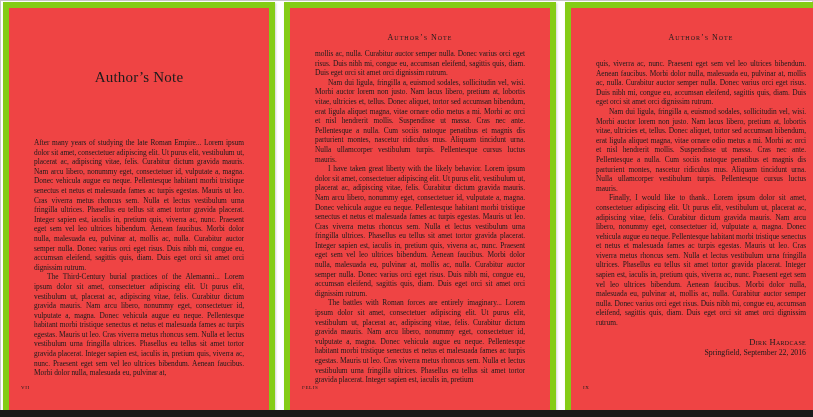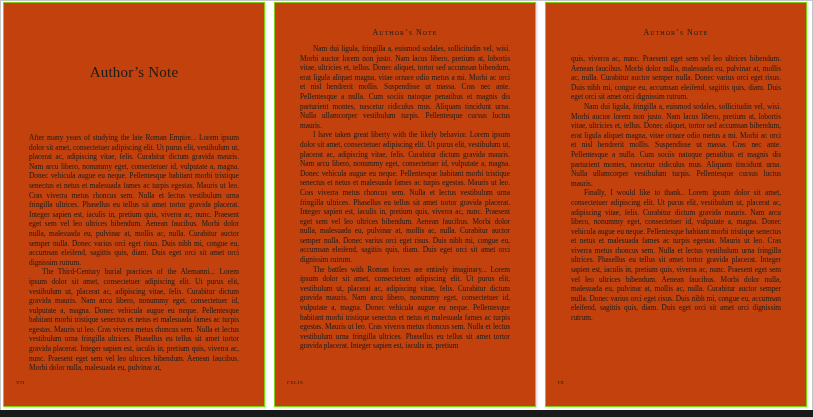--- a/index.html
+++ b/index.html
@@ -16,22 +16,22 @@
     border: 1px solid #c6c6c6; border-bottom: none;
     pointer-events: none;
   }
   .pages {
     position: absolute; top: 2px; left: 3px;
     display: flex; gap: 9px;
   }
   .page {
     position: relative;
     width: 260px; height: 403px;
-    background: #c2410c;
-    border: 1px solid #84cc16;
+    background: #ef4444;
+    border: 6px solid #84cc16;
     box-shadow: 1px 1px 2px rgba(0,0,0,0.18);
   }
   .title {
     margin: 61px 0 0;
     font-size: 15px; font-weight: normal;
     text-align: center; letter-spacing: 0.2px;
   }
   .running-header {
     margin-top: 25px;
     text-align: center;
@@ -75,32 +75,37 @@
     <div class="body body-first">
       <p class="par">After many years of studying the late Roman Empire...  Lorem ipsum dolor sit amet, consectetuer adipiscing elit. Ut purus elit, vestibulum ut, placerat ac, adipiscing vitae, felis. Curabitur dictum gravida mauris. Nam arcu libero, nonummy eget, consectetuer id, vulputate a, magna. Donec vehicula augue eu neque. Pellentesque habitant morbi tristique senectus et netus et malesuada fames ac turpis egestas. Mauris ut leo. Cras viverra metus rhoncus sem. Nulla et lectus vestibulum urna fringilla ultrices. Phasellus eu tellus sit amet tortor gravida placerat. Integer sapien est, iaculis in, pretium quis, viverra ac, nunc. Praesent eget sem vel leo ultrices bibendum. Aenean faucibus. Morbi dolor nulla, malesuada eu, pulvinar at, mollis ac, nulla. Curabitur auctor semper nulla. Donec varius orci eget risus. Duis nibh mi, congue eu, accumsan eleifend, sagittis quis, diam. Duis eget orci sit amet orci dignissim rutrum.</p>
       <p class="par indent">The Third-Century burial practices of the Alemanni...  Lorem ipsum dolor sit amet, consectetuer adipiscing elit. Ut purus elit, vestibulum ut, placerat ac, adipiscing vitae, felis. Curabitur dictum gravida mauris. Nam arcu libero, nonummy eget, consectetuer id, vulputate a, magna. Donec vehicula augue eu neque. Pellentesque habitant morbi tristique senectus et netus et malesuada fames ac turpis egestas. Mauris ut leo. Cras viverra metus rhoncus sem. Nulla et lectus vestibulum urna fringilla ultrices. Phasellus eu tellus sit amet tortor gravida placerat. Integer sapien est, iaculis in, pretium quis, viverra ac, nunc. Praesent eget sem vel leo ultrices bibendum. Aenean faucibus. Morbi dolor nulla, malesuada eu, pulvinar at,</p>
     </div>
     <div class="pagenum">vii</div>
   </section>
 
   <section class="page">
     <div class="running-header">Author’s Note</div>
     <div class="body body-run">
+      <p class="par">mollis ac, nulla. Curabitur auctor semper nulla. Donec varius orci eget risus. Duis nibh mi, congue eu, accumsan eleifend, sagittis quis, diam. Duis eget orci sit amet orci dignissim rutrum.</p>
       <p class="par indent">Nam dui ligula, fringilla a, euismod sodales, sollicitudin vel, wisi. Morbi auctor lorem non justo. Nam lacus libero, pretium at, lobortis vitae, ultricies et, tellus. Donec aliquet, tortor sed accumsan bibendum, erat ligula aliquet magna, vitae ornare odio metus a mi. Morbi ac orci et nisl hendrerit mollis. Suspendisse ut massa. Cras nec ante. Pellentesque a nulla. Cum sociis natoque penatibus et magnis dis parturient montes, nascetur ridiculus mus. Aliquam tincidunt urna. Nulla ullamcorper vestibulum turpis. Pellentesque cursus luctus mauris.</p>
       <p class="par indent">I have taken great liberty with the likely behavior.  Lorem ipsum dolor sit amet, consectetuer adipiscing elit. Ut purus elit, vestibulum ut, placerat ac, adipiscing vitae, felis. Curabitur dictum gravida mauris. Nam arcu libero, nonummy eget, consectetuer id, vulputate a, magna. Donec vehicula augue eu neque. Pellentesque habitant morbi tristique senectus et netus et malesuada fames ac turpis egestas. Mauris ut leo. Cras viverra metus rhoncus sem. Nulla et lectus vestibulum urna fringilla ultrices. Phasellus eu tellus sit amet tortor gravida placerat. Integer sapien est, iaculis in, pretium quis, viverra ac, nunc. Praesent eget sem vel leo ultrices bibendum. Aenean faucibus. Morbi dolor nulla, malesuada eu, pulvinar at, mollis ac, nulla. Curabitur auctor semper nulla. Donec varius orci eget risus. Duis nibh mi, congue eu, accumsan eleifend, sagittis quis, diam. Duis eget orci sit amet orci dignissim rutrum.</p>
       <p class="par indent">The battles with Roman forces are entirely imaginary...  Lorem ipsum dolor sit amet, consectetuer adipiscing elit. Ut purus elit, vestibulum ut, placerat ac, adipiscing vitae, felis. Curabitur dictum gravida mauris. Nam arcu libero, nonummy eget, consectetuer id, vulputate a, magna. Donec vehicula augue eu neque. Pellentesque habitant morbi tristique senectus et netus et malesuada fames ac turpis egestas. Mauris ut leo. Cras viverra metus rhoncus sem. Nulla et lectus vestibulum urna fringilla ultrices. Phasellus eu tellus sit amet tortor gravida placerat. Integer sapien est, iaculis in, pretium</p>
     </div>
     <div class="pagenum">felis</div>
   </section>
 
   <section class="page">
     <div class="running-header">Author’s Note</div>
     <div class="body body-last">
       <p class="par">quis, viverra ac, nunc. Praesent eget sem vel leo ultrices bibendum. Aenean faucibus. Morbi dolor nulla, malesuada eu, pulvinar at, mollis ac, nulla. Curabitur auctor semper nulla. Donec varius orci eget risus. Duis nibh mi, congue eu, accumsan eleifend, sagittis quis, diam. Duis eget orci sit amet orci dignissim rutrum.</p>
       <p class="par indent">Nam dui ligula, fringilla a, euismod sodales, sollicitudin vel, wisi. Morbi auctor lorem non justo. Nam lacus libero, pretium at, lobortis vitae, ultricies et, tellus. Donec aliquet, tortor sed accumsan bibendum, erat ligula aliquet magna, vitae ornare odio metus a mi. Morbi ac orci et nisl hendrerit mollis. Suspendisse ut massa. Cras nec ante. Pellentesque a nulla. Cum sociis natoque penatibus et magnis dis parturient montes, nascetur ridiculus mus. Aliquam tincidunt urna. Nulla ullamcorper vestibulum turpis. Pellentesque cursus luctus mauris.</p>
       <p class="par indent">Finally, I would like to thank..  Lorem ipsum dolor sit amet, consectetuer adipiscing elit. Ut purus elit, vestibulum ut, placerat ac, adipiscing vitae, felis. Curabitur dictum gravida mauris. Nam arcu libero, nonummy eget, consectetuer id, vulputate a, magna. Donec vehicula augue eu neque. Pellentesque habitant morbi tristique senectus et netus et malesuada fames ac turpis egestas. Mauris ut leo. Cras viverra metus rhoncus sem. Nulla et lectus vestibulum urna fringilla ultrices. Phasellus eu tellus sit amet tortor gravida placerat. Integer sapien est, iaculis in, pretium quis, viverra ac, nunc. Praesent eget sem vel leo ultrices bibendum. Aenean faucibus. Morbi dolor nulla, malesuada eu, pulvinar at, mollis ac, nulla. Curabitur auctor semper nulla. Donec varius orci eget risus. Duis nibh mi, congue eu, accumsan eleifend, sagittis quis, diam. Duis eget orci sit amet orci dignissim rutrum.</p>
+      <div class="sig">
+        <div class="sig-name">Dirk Hardcase</div>
+        <div class="sig-date">Springfield, September 22, 2016</div>
+      </div>
     </div>
     <div class="pagenum">ix</div>
   </section>
 
 </div>
 
 <div class="bottom-bar"></div>
 
 </body></html>

